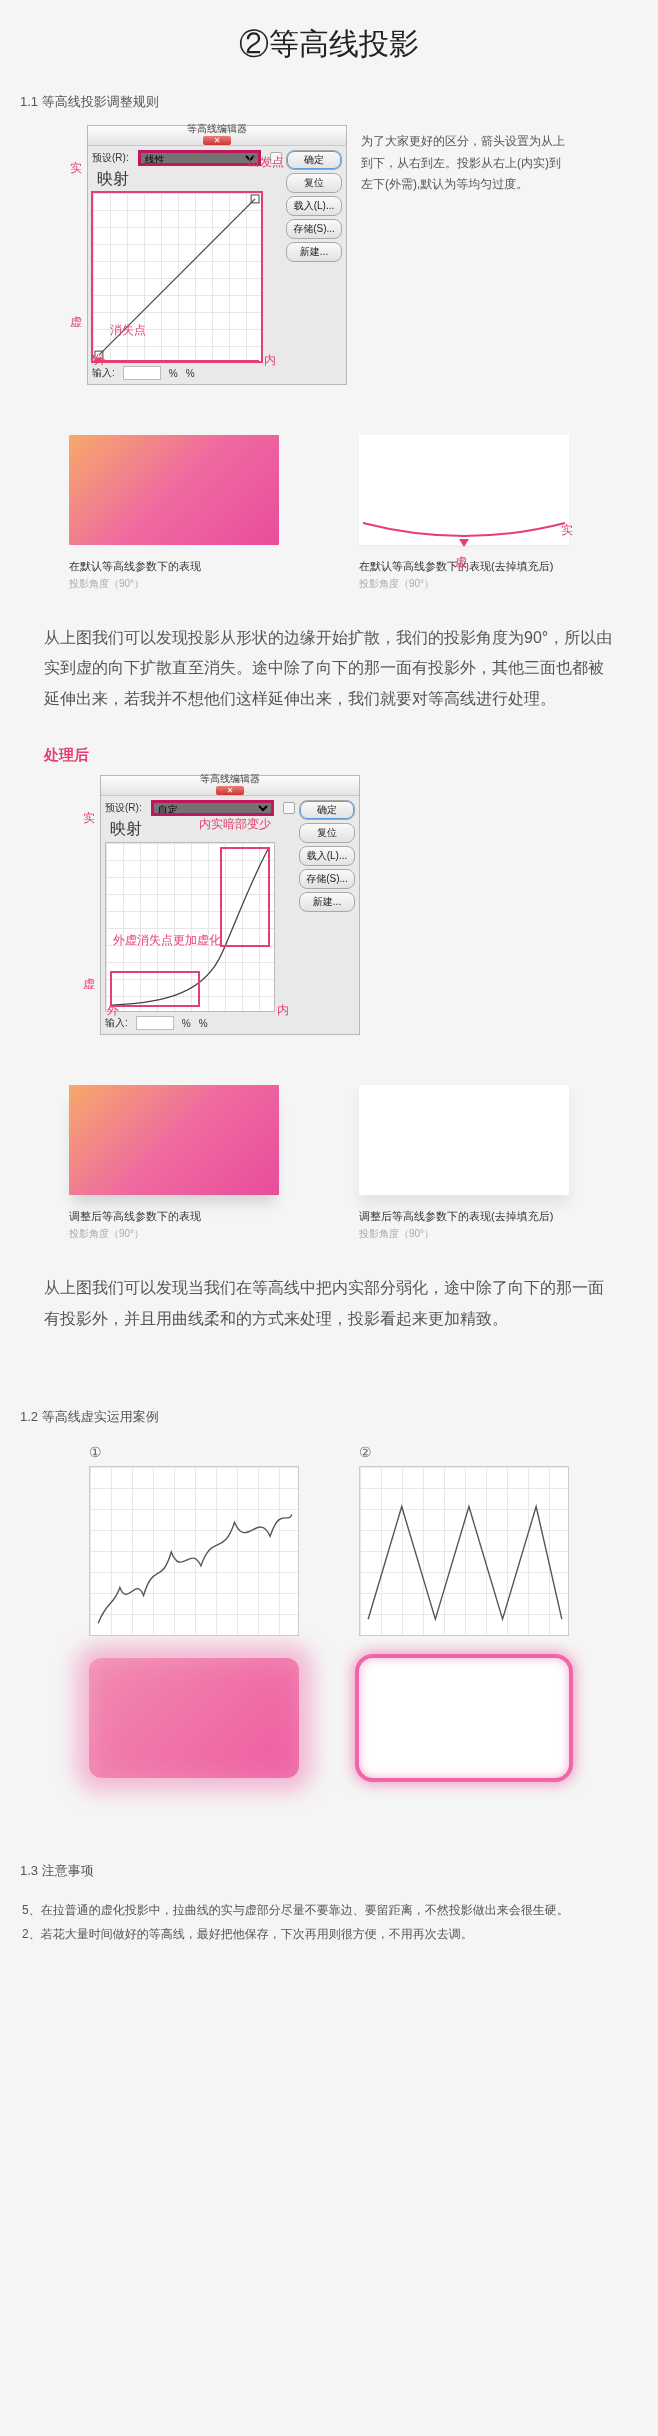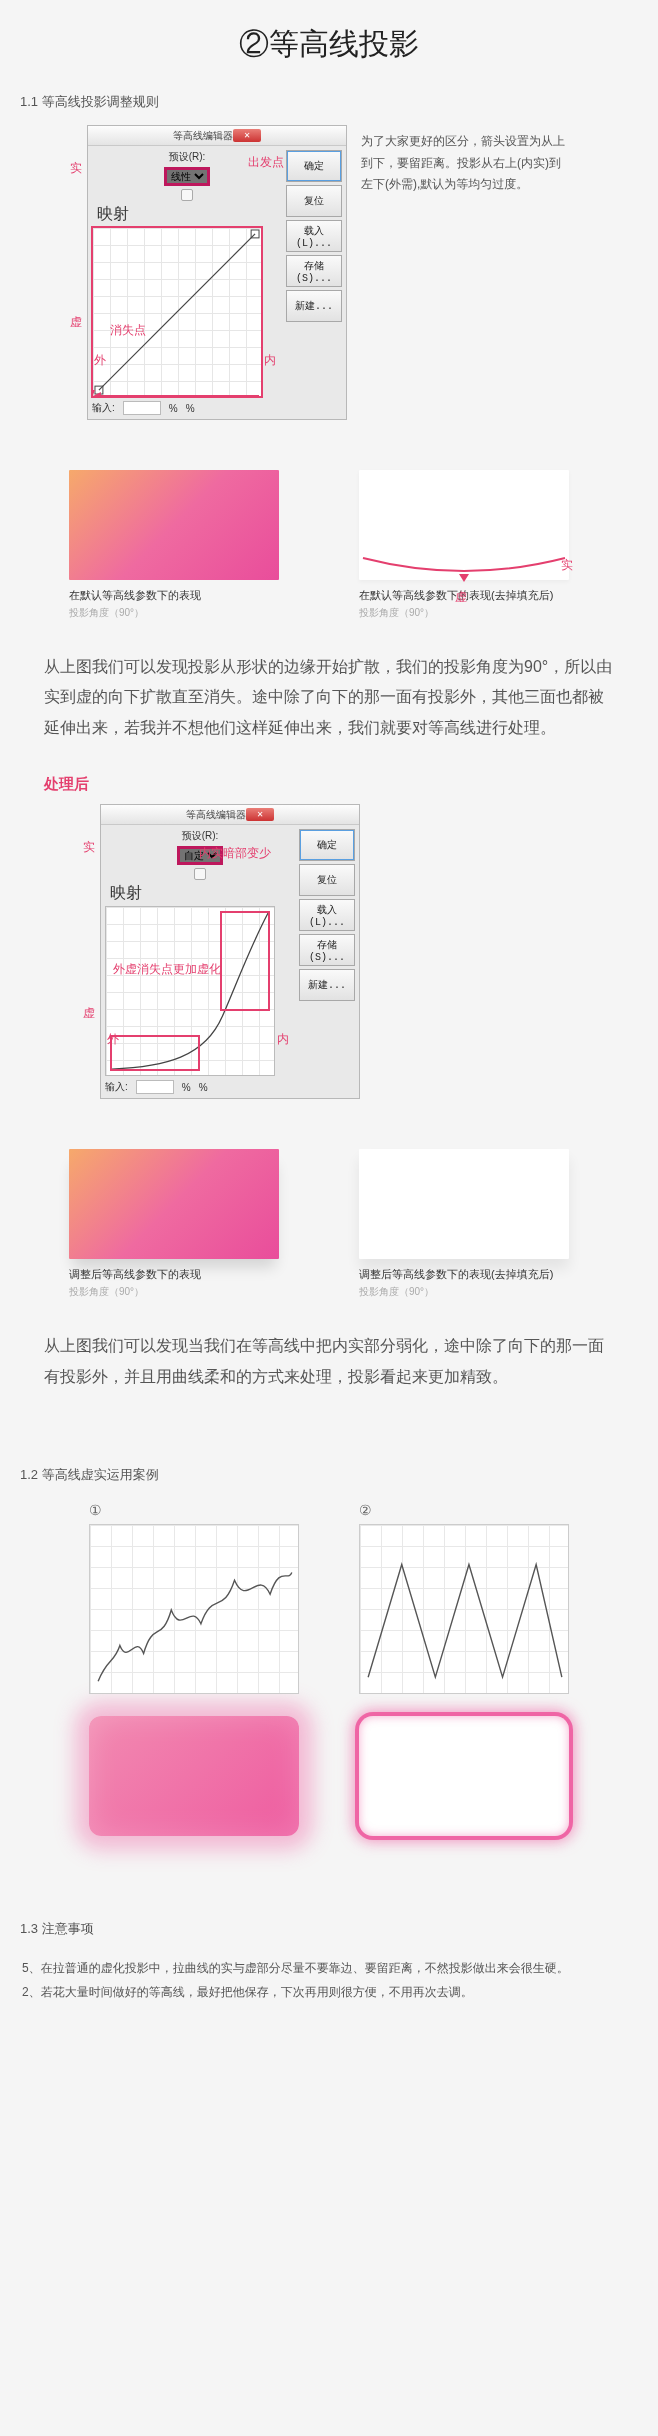--- a/index.html
+++ b/index.html
@@ -33,38 +33,39 @@
     width: 260px;
     background: #e9e9e9;
     border: 1px solid #b8b8b8;
     font-size: 10px;
   }
   .editor-titlebar {
     background: linear-gradient(#fdfdfd, #e4e4e4);
     height: 20px;
     display: flex;
     align-items: center;
-    justify-content: center;
+    justify-content: flex-end;
     padding: 0 4px;
     font-size: 10px;
     border-bottom: 1px solid #c9c9c9;
+    flex-direction: column;
   }
   .editor-titlebar .t-left { color: #444; }
   .editor-titlebar .t-x {
     width: 28px; height: 13px;
     background: linear-gradient(#ea7e77,#c33);
     border-radius: 2px;
     display:flex;align-items:center;justify-content:center;
     color:#fff; font-size:8px;
   }
   .editor-body { display:flex; padding:4px; gap:4px; }
   .editor-left { flex:1; }
   .preset-row {
-    display:flex; align-items:center; gap:3px; margin-bottom:3px;
-    font-size:10px; color:#333;flex-direction:column;
+    display:flex; align-items:center; gap:9px; margin-bottom:3px;
+    font-size:10px; color:#333;
   }
   .preset-row select {
     flex:1; font-size:10px; height:16px;
     border:3px solid #be185d; background:#737373;
   }
   .preset-row .gear { width:12px;height:12px;border:1px solid #aaa;border-radius:2px;background:#f7f7f7; }
   .mini-label { font-size:16px; color:#333; margin:2px 5px; }
   .graph-area {
     position:relative;
     width:170px; height:170px;
@@ -72,24 +73,24 @@
       repeating-linear-gradient(#e6e6e6 0 1px, transparent 1px 17px),
       repeating-linear-gradient(90deg,#e6e6e6 0 1px, transparent 1px 17px),
       #fff;
     border:1px solid #bbb;
   }
   .graph-area svg { position:absolute; inset:0; width:100%; height:100%; }
   .input-row { font-size:10px; color:#333; padding-top:4px; display:flex; gap:8px; align-items:center; }
   .input-row .inp { background:#fff; border:1px solid #bbb; width:38px; height:14px; }
   .editor-btns { display:flex; flex-direction:column; gap:3px; width:56px; }
   .editor-btns button {
-    font-size:10px; height:32px;
+    font-size:10px; height:20px;
     background:linear-gradient(#fafafa,#e2e2e2);
-    border:1px solid #a8a8a8; border-radius:0;
-    color:#222; cursor:default;font-family:Liberation Mono, monospace;
+    border:1px solid #a8a8a8; border-radius:8px;
+    color:#222; cursor:default;
   }
   .editor-btns button.primary { box-shadow:0 0 0 1px #5a9fe0 inset; }
   
   .ov { position:absolute; color:#e43f6e; font-size:12px; font-weight:500; white-space:nowrap; }
   .ov-box { position:absolute; border:2px solid #e43f6e; }
   
   .side-text {
     font-size: 12px;
     color: #555;
     line-height: 1.8;
@@ -112,21 +113,21 @@
     box-shadow: 0 10px 14px rgba(0,0,0,0.07);
   }
   .gradient-box.arc-under {
     position:relative;
     background:#fff;
     box-shadow:0 2px 4px rgba(0,0,0,0.04);
   }
   .gradient-box.arc-under svg {
     position:absolute; left:0; right:0; bottom:-6px; width:100%; height:32px;
   }
-  .preview-block .cap1 { font-size:11px; color:#333; margin-top:8px; }
+  .preview-block .cap1 { font-size:11px; color:#333; margin-top:14px; }
   .preview-block .cap2 { font-size:10px; color:#aaa; margin-top:3px; }
   .body-para {
     font-size:16px; color:#555; line-height:1.9;
     padding: 22px 44px 26px;
   }
   .pink-heading {
     color:#e43f6e; font-size:15px; font-weight:600;
     padding: 6px 44px 10px;
   }
   
@@ -225,21 +226,21 @@
     </div>
 
     <span class="ov" style="left:-18px; top:34px;">实</span>
     <span class="ov" style="right:62px; top:28px;">出发点</span>
     <span class="ov" style="left:-18px; top:188px;">虚</span>
     <span class="ov" style="left:22px; top:196px;">消失点</span>
     <span class="ov" style="left:6px; top:226px;">外</span>
     <span class="ov" style="left:176px; top:226px;">内</span>
   </div>
 
-  <div class="side-text">为了大家更好的区分，箭头设置为从上到下，要留距离。投影从右上(内实)到左下(外需),默认为等均匀过度。</div>
+  <div class="side-text">为了大家更好的区分，箭头设置为从上到下，从右到左。投影从右上(内实)到左下(外需),默认为等均匀过度。</div>
 </div>
 
 <div class="preview-row">
   <div class="preview-block">
     <div class="gradient-box"></div>
     <div class="cap1">在默认等高线参数下的表现</div>
     <div class="cap2">投影角度（90°）</div>
   </div>
   <div class="preview-block">
     <div class="gradient-box arc-under">

